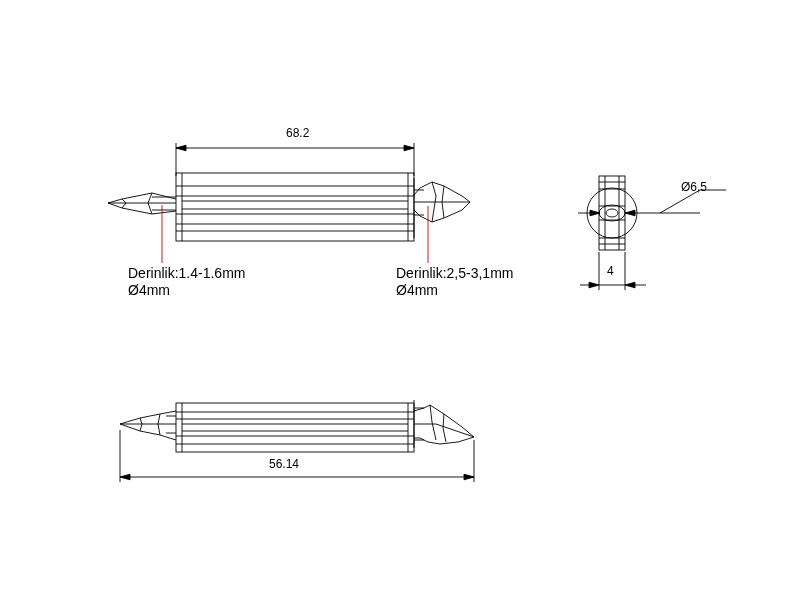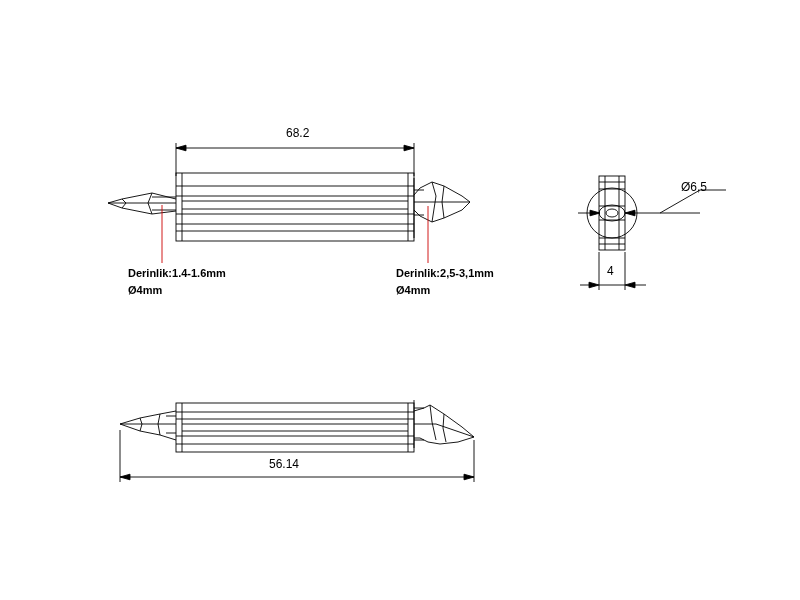--- a/index.html
+++ b/index.html
@@ -28,23 +28,22 @@
     font-size: 11px;
     color: #000000;
     white-space: pre;
     line-height: 14px;
   }
   .dim-label {
     font-size: 12px;
     color: #000000;
   }
   .note-label {
-    font-size: 11px;
+    font-size: 14px;
     color: #000000;
-    font-weight: bold;
   }
 </style>
 </head>
 <body>
 
 <div id="canvas">
 
   <svg id="drawing" viewBox="0 0 800 600">
     <g stroke="#000000" fill="none" stroke-width="0.9" shape-rendering="geometricPrecision">
 

